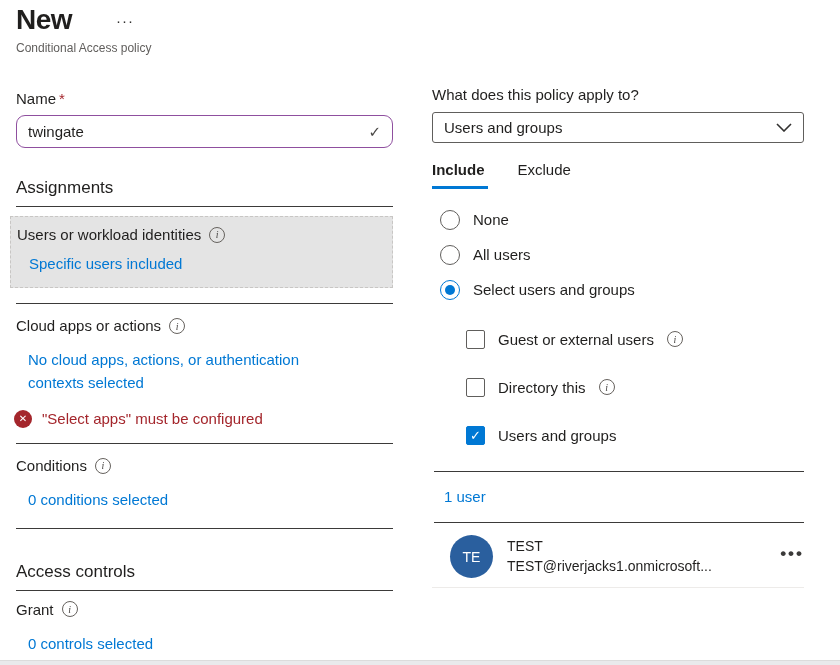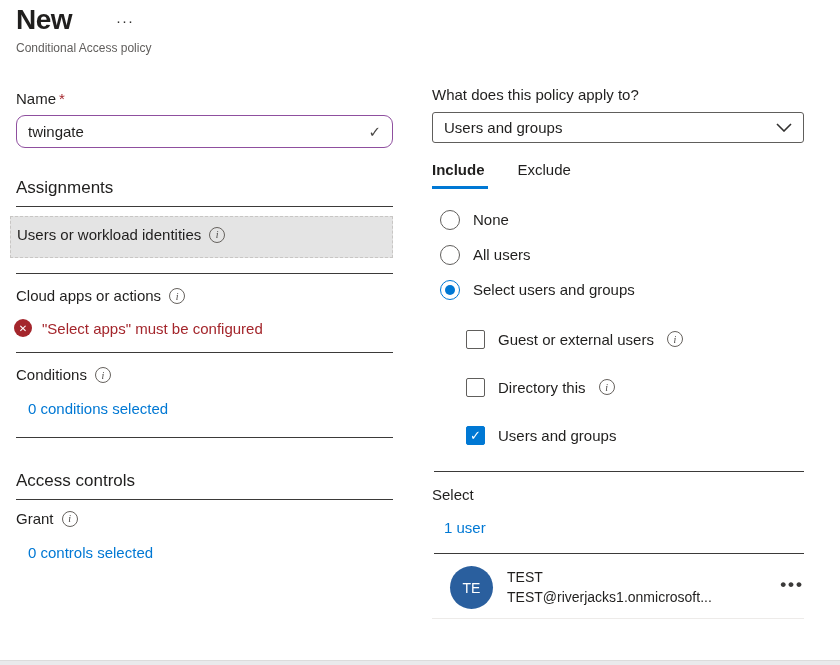--- a/index.html
+++ b/index.html
@@ -132,27 +132,29 @@
   </div>
 
   <div class="section-heading">Assignments</div>
   <hr class="hr-dark">
 
   <div class="highlight-card">
     <div class="label-row">
       <span>Users or workload identities</span>
       <span class="info-icon">i</span>
     </div>
+    <span class="link indent">Specific users included</span>
   </div>
   <hr class="hr-dark sp">
 
   <div class="label-row section-label">
     <span>Cloud apps or actions</span>
     <span class="info-icon">i</span>
   </div>
+  <span class="link indent section-link">No cloud apps, actions, or authentication contexts selected</span>
 
   <div class="error-row">
     <span class="error-icon">✕</span>
     <span class="error-text">"Select apps" must be configured</span>
   </div>
   <hr class="hr-dark sp">
 
   <div class="label-row section-label">
     <span>Conditions</span>
     <span class="info-icon">i</span>
@@ -216,21 +218,20 @@
       <span class="info-icon">i</span>
     </div>
     <div class="check-row">
       <span class="checkbox checked">✓</span>
       <span class="check-label">Users and groups</span>
     </div>
   </div>
 
   <hr class="right-hr">
 
-  <div class="select-label">Select</div>
   <span class="link indent user-count-link">1 user</span>
 
   <hr class="right-hr second">
 
   <div class="user-row">
     <span class="avatar">TE</span>
     <span class="user-text">
       <div class="user-name">TEST</div>
       <div class="user-email">TEST@riverjacks1.onmicrosoft...</div>
     </span>

